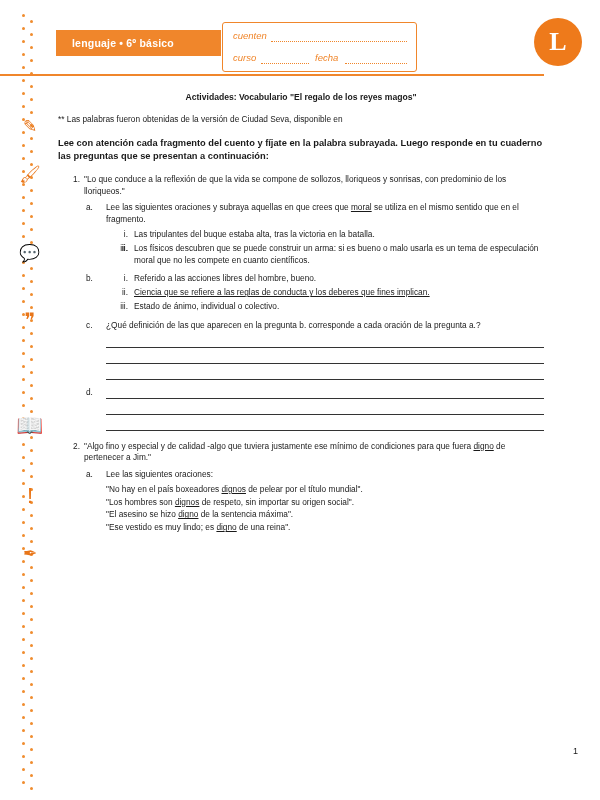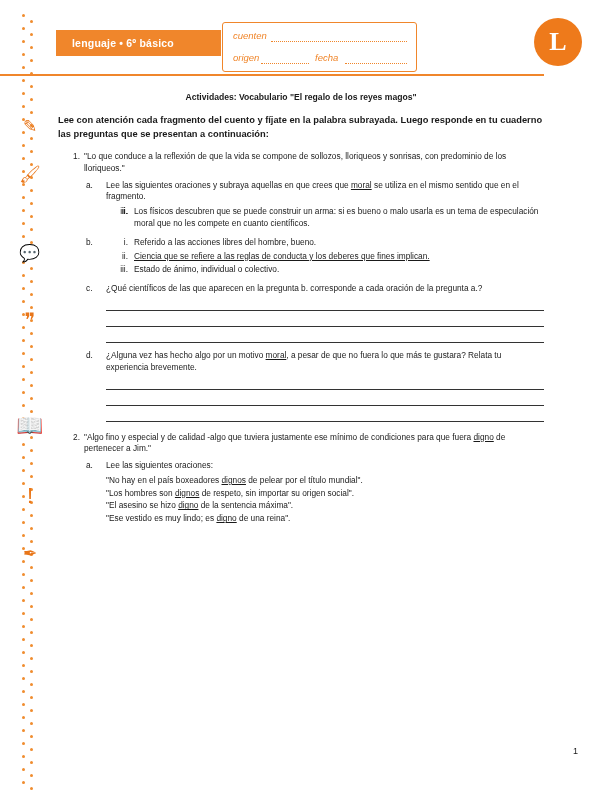--- a/index.html
+++ b/index.html
@@ -250,77 +250,77 @@
 
 <div class="hdr-bar">
   <span>lenguaje  •  6º básico</span>
 </div>
 <div class="hdr-rule"></div>
 <div class="hdr-rule2"></div>
 
 <div class="namebox">
   <div class="lbl" style="left:10px;top:7px">cuenten</div>
   <div class="dots" style="left:48px;top:17px;width:136px"></div>
-  <div class="lbl" style="left:10px;top:29px">origen</div>
+  <div class="lbl" style="left:10px;top:29px">curso</div>
   <div class="dots" style="left:38px;top:39px;width:48px"></div>
   <div class="lbl" style="left:92px;top:29px">fecha</div>
   <div class="dots" style="left:122px;top:39px;width:62px"></div>
 </div>
 
 <div class="logo">
   <span>L</span>
 </div>
 
 <div class="page">
 
   <div class="title">Actividades: Vocabulario "El regalo de los reyes magos"</div>
 
+  <div class="note">** Las palabras fueron obtenidas de la versión de Ciudad Seva, disponible en</div>
 
   <div class="instr">Lee con atención cada fragmento del cuento y fíjate en la palabra subrayada. Luego responde en tu cuaderno las preguntas que se presentan a continuación:</div>
 
   <ol class="lvl1">
 
     <li>
       <span class="num">1.</span>
       <div class="quote">"Lo que conduce a la reflexión de que la vida se compone de sollozos, lloriqueos y sonrisas, con predominio de los lloriqueos."</div>
 
       <ol class="lvl2">
 
         <li>
           <span class="num">a.</span>
           <span>Lee las siguientes oraciones y subraya aquellas en que crees que <u class="ul">moral</u> se utiliza en el mismo sentido que en el fragmento.</span>
           <ol class="lvl3">
-            <li><span class="num">i.</span></li>
+            <li><span class="num">i.</span><span>Las tripulantes del buque estaba alta, tras la victoria en la batalla.</span></li>
             <li><span class="num">ii.</span></li>
             <li><span class="num">iii.</span><span>Los físicos descubren que se puede construir un arma: si es bueno o malo usarla es un tema de especulación moral que no les compete en cuanto científicos.</span></li>
           </ol>
         </li>
 
         <li>
           <span class="num">b.</span>
           <ol class="lvl3">
             <li><span class="num">i.</span><span>Referido a las acciones libres del hombre, bueno.</span></li>
             <li><span class="num">ii.</span><u class="ul">Ciencia que se refiere a las reglas de conducta y los deberes que fines implican.</u></li>
             <li><span class="num">iii.</span><span>Estado de ánimo, individual o colectivo.</span></li>
           </ol>
         </li>
 
         <li>
           <span class="num">c.</span>
-          <span>¿Qué científicos de las que aparecen en la pregunta b. corresponde a cada oración de la pregunta a.?</span>
+          <span>¿Qué definición de las que aparecen en la pregunta b. corresponde a cada oración de la pregunta a.?</span>
           <div class="answer-lines">
             <div class="ln"></div>
             <div class="ln"></div>
             <div class="ln"></div>
           </div>
         </li>
 
         <li>
           <span class="num">d.</span>
-          <span>¿Alguna vez has hecho algo por un motivo <u class="ul">moral</u>, a pesar de que no fuera lo que más te gustara? Relata tu experiencia brevemente.</span>
           <div class="answer-lines">
             <div class="ln"></div>
             <div class="ln"></div>
             <div class="ln"></div>
           </div>
         </li>
 
       </ol>
     </li>
 

